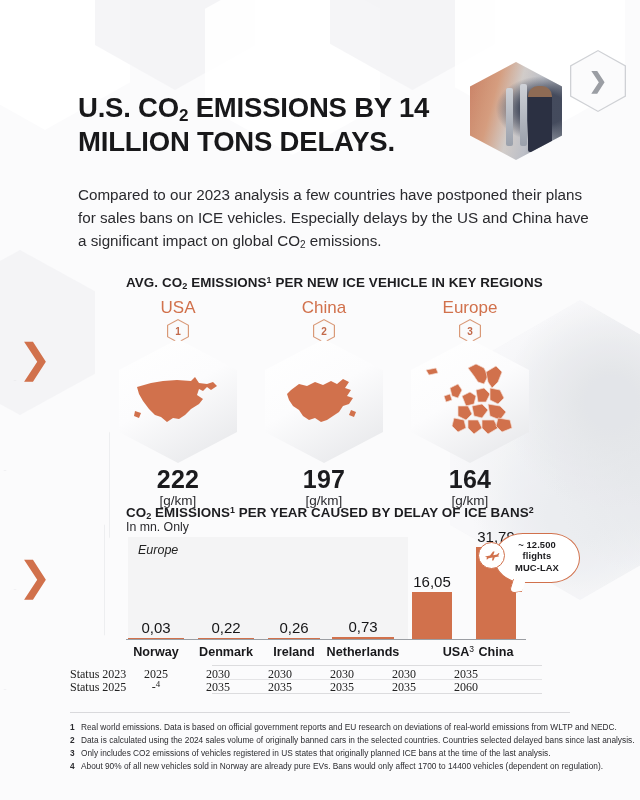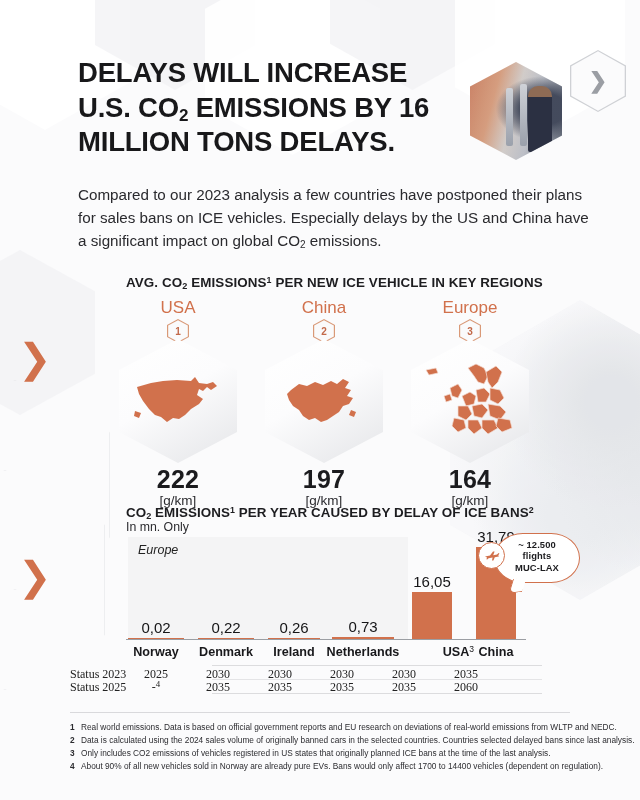--- a/index.html
+++ b/index.html
@@ -232,22 +232,22 @@
     <div class="bg-hex" style="left:205px;top:-40px;width:175px;height:195px;"></div>
     <div class="bg-hex dim" style="left:330px;top:-95px;width:165px;height:185px;"></div>
     <div class="bg-hex" style="left:455px;top:-55px;width:170px;height:190px;"></div>
     <div class="bg-hex dim" style="left:-55px;top:250px;width:150px;height:165px;"></div>
     <div class="bg-hex line" style="left:-80px;top:380px;width:190px;height:210px;"></div>
     <div class="bg-hex line" style="left:-95px;top:470px;width:200px;height:220px;"></div>
     <div class="watermark"></div>
   </div>
 
   <h1 class="headline">
-    <span>DELAYS WILL INCREASE</span><br>
-    <span>U.S. CO</span><sub>2</sub><span> EMISSIONS BY 16</span><br>
+    <br>
+    <span>U.S. CO</span><sub>2</sub><span> EMISSIONS BY 14</span><br>
     <span>MILLION TONS DELAYS.</span>
   </h1>
 
   <div class="hero-photo">
     <div class="stack s1"></div>
     <div class="stack s2"></div>
     <div class="man"></div>
   </div>
 
   <div class="hex-next">
@@ -336,21 +336,21 @@
     <span>CO</span><sub>2</sub><span> EMISSIONS</span><sup>1</sup><span> PER YEAR CAUSED BY DELAY OF ICE BANS</span><sup>2</sup>
   </div>
   <div class="sec2-sub">In mn. Only</div>
 
   <div class="chart">
     <div class="europe-panel"></div>
     <div class="europe-label">Europe</div>
     <div class="axis-line"></div>
     <div id="bars">
         <div class="bar" style="left: 2px; width: 56px; height: 1.5px; bottom: 6px;"></div>
-        <div class="bar-val" style="left: -7px; bottom: 9.5px;">0,02</div>
+        <div class="bar-val" style="left: -7px; bottom: 9.5px;">0,03</div>
         <div class="bar-name" style="left: -12px;">Norway</div>
         <div class="bar" style="left: 72px; width: 56px; height: 1.5px; bottom: 6px;"></div>
         <div class="bar-val" style="left: 63px; bottom: 9.5px;">0,22</div>
         <div class="bar-name" style="left: 58px;">Denmark</div>
         <div class="bar" style="left: 142px; width: 52px; height: 1.5px; bottom: 6px;"></div>
         <div class="bar-val" style="left: 131px; bottom: 9.5px; margin-top: 40px;">0,26</div>
         <div class="bar-name" style="left: 126px;">Ireland</div>
         <div class="bar" style="left: 206px; width: 62px; height: 2.12364px; bottom: 6px;"></div>
         <div class="bar-val" style="left: 200px; bottom: 10.1236px;">0,73</div>
         <div class="bar-name" style="left: 195px;">Netherlands</div>

